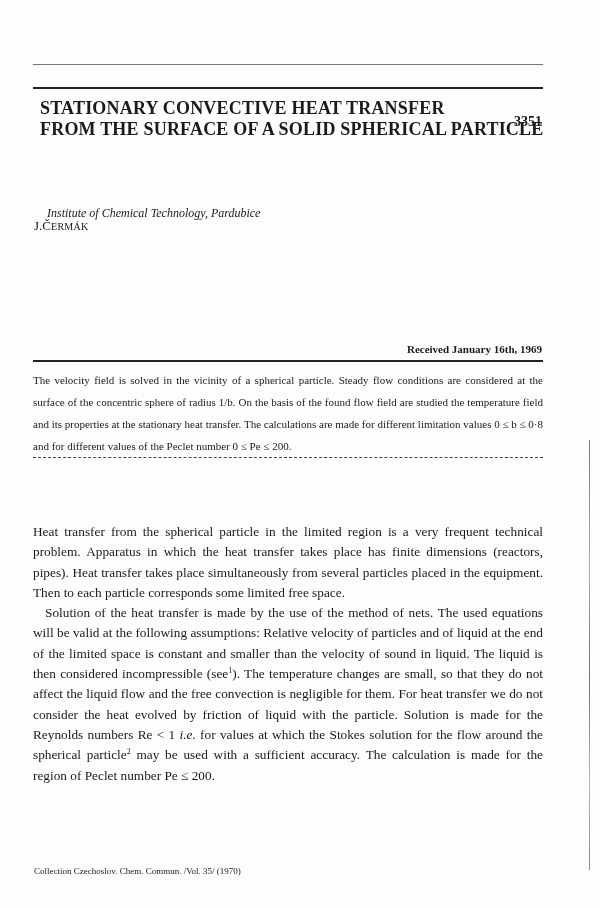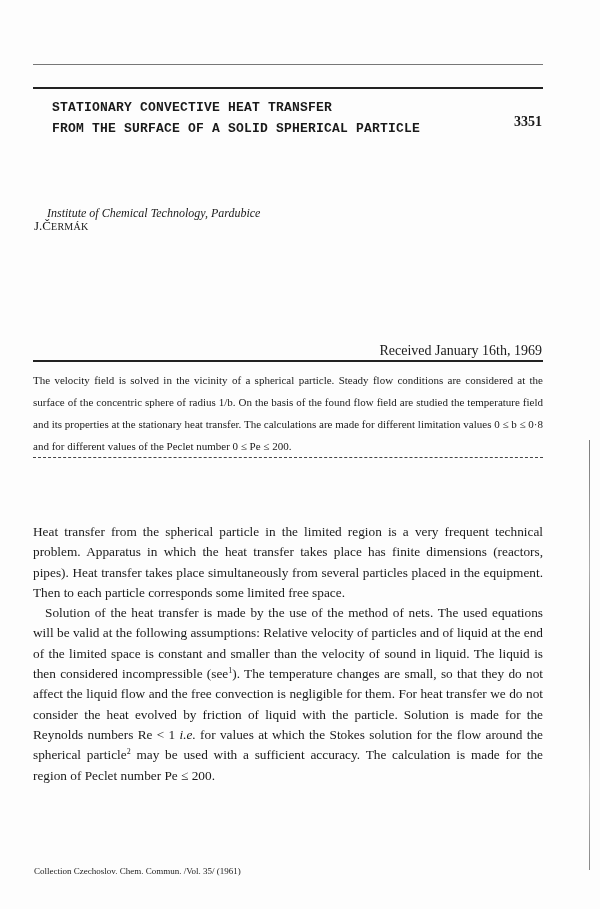--- a/index.html
+++ b/index.html
@@ -8,26 +8,26 @@
       background: #fdfdfd; color: #1a1a1a;
       font-family: "Liberation Serif", "DejaVu Serif", serif;
     }
     .abs { position: absolute; }
     .rule { position: absolute; left: 33px; width: 510px; height: 0; }
     #rule-top { top: 64px; border-top: 1px solid #555; opacity: .8; }
     #rule-head { top: 87px; border-top: 2px solid #222; }
     #rule-abs-top { top: 360px; border-top: 2px solid #222; }
     #rule-abs-bottom { top: 457px; border-top: 1px dashed #444; }
     #page-number { top: 66px; right: 58px; font-size: 14px; font-weight: bold; margin-top: 48px; }
-    #title { top: 98px; left: 52px; font-size: 13px; font-weight: bold; line-height: 20.5px; letter-spacing: .2px; font-family: Liberation Mono, monospace; }
+    #title { top: 98px; left: 40px; font-size: 18px; font-weight: bold; line-height: 20.5px; letter-spacing: .2px; }
     #title div { white-space: nowrap; }
     #author { top: 174px; left: 34px; font-size: 13px; margin-top: 44px; }
     #author .sc { font-size: 10px; letter-spacing: .3px; }
     #institution { top: 206px; left: 47px; font-size: 12px; font-style: italic; }
-    #received { top: 343px; right: 58px; font-size: 14px; }
+    #received { top: 343px; right: 58px; font-size: 11px; font-weight: bold; }
     #abstract { top: 369px; left: 33px; width: 510px; font-size: 11px; line-height: 22px; text-align: justify; }
     #body { top: 486px; left: 33px; width: 510px; font-size: 13.3px; line-height: 20.3px; text-align: justify; margin-top: 36px; }
     #body p { margin: 0; }
     #body p + p { text-indent: 12px; font-family: Liberation Serif, serif; }
     #footer { top: 866px; left: 34px; font-size: 9px; }
     #scan-line { left: 589px; top: 440px; width: 1px; height: 430px; background: linear-gradient(#444, #888 30%, #333 55%, #999 80%, #555); opacity: .7; }
     sup { font-size: 8px; line-height: 0; }
   </style>
 </head>
 <body>
@@ -51,15 +51,15 @@
 
 <div class="rule" id="rule-abs-top"></div>
 <div class="abs" id="abstract">The velocity field is solved in the vicinity of a spherical particle. Steady flow conditions are considered at the surface of the concentric sphere of radius 1/b. On the basis of the found flow field are studied the temperature field and its properties at the stationary heat transfer. The calculations are made for different limitation values 0 ≤ b ≤ 0·8 and for different values of the Peclet number 0 ≤ Pe ≤ 200.</div>
 <div class="rule" id="rule-abs-bottom"></div>
 
 <div class="abs" id="body">
   <p>Heat transfer from the spherical particle in the limited region is a very frequent technical problem. Apparatus in which the heat transfer takes place has finite dimensions (reactors, pipes). Heat transfer takes place simultaneously from several particles placed in the equipment. Then to each particle corresponds some limited free space.</p>
   <p><span>Solution of the heat transfer is made by the use of the method of nets. The used equations will be valid at the following assumptions: Relative velocity of particles and of liquid at the end of the limited space is constant and smaller than the velocity of sound in liquid. The liquid is then considered incompressible (see</span><sup>1</sup><span>). The temperature changes are small, so that they do not affect the liquid flow and the free convection is negligible for them. For heat transfer we do not consider the heat evolved by friction of liquid with the particle. Solution is made for the Reynolds numbers Re &lt; 1 </span><i>i.e.</i><span> for values at which the Stokes solution for the flow around the spherical particle</span><sup>2</sup><span> may be used with a sufficient accuracy. The calculation is made for the region of Peclet number Pe ≤ 200.</span></p>
 </div>
 
-<div class="abs" id="footer">Collection Czechoslov. Chem. Commun. /Vol. 35/ (1961)</div>
+<div class="abs" id="footer">Collection Czechoslov. Chem. Commun. /Vol. 35/ (1970)</div>
 
 <div class="abs" id="scan-line"></div>
 
 </body></html>

